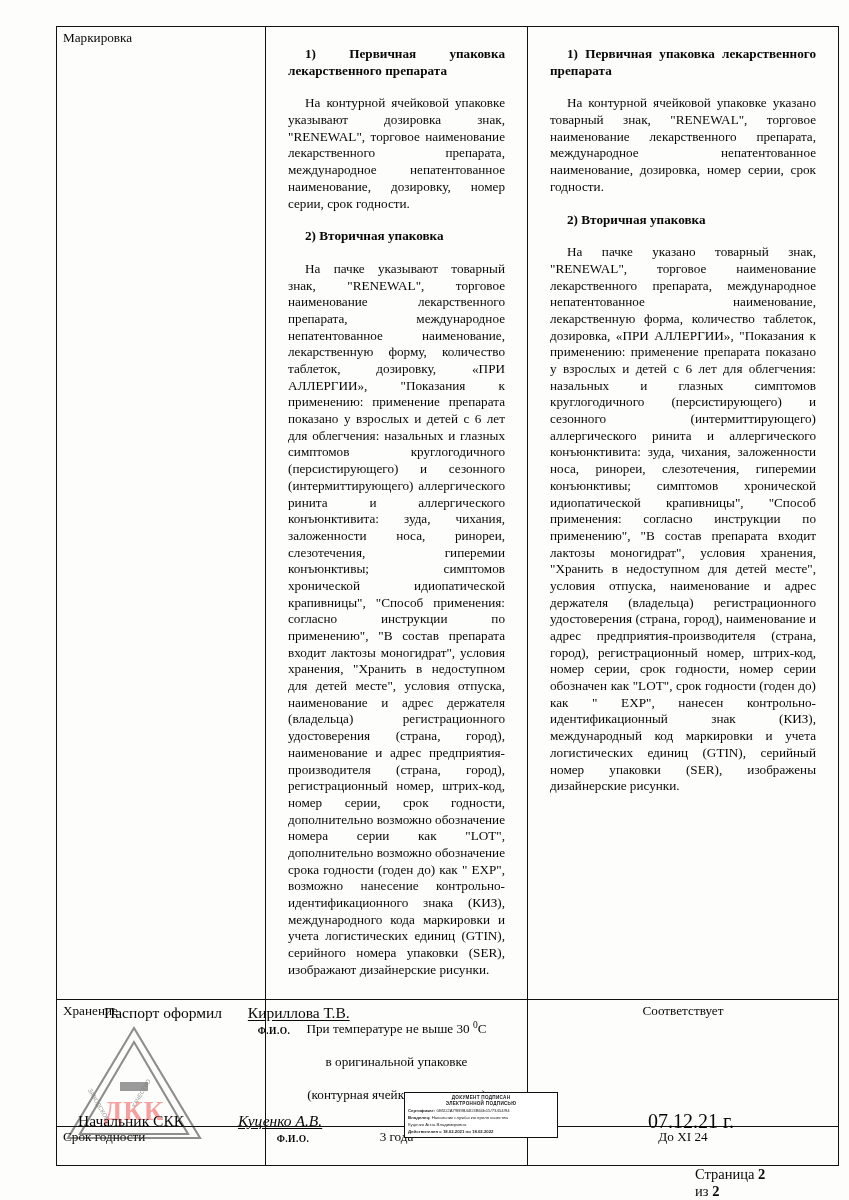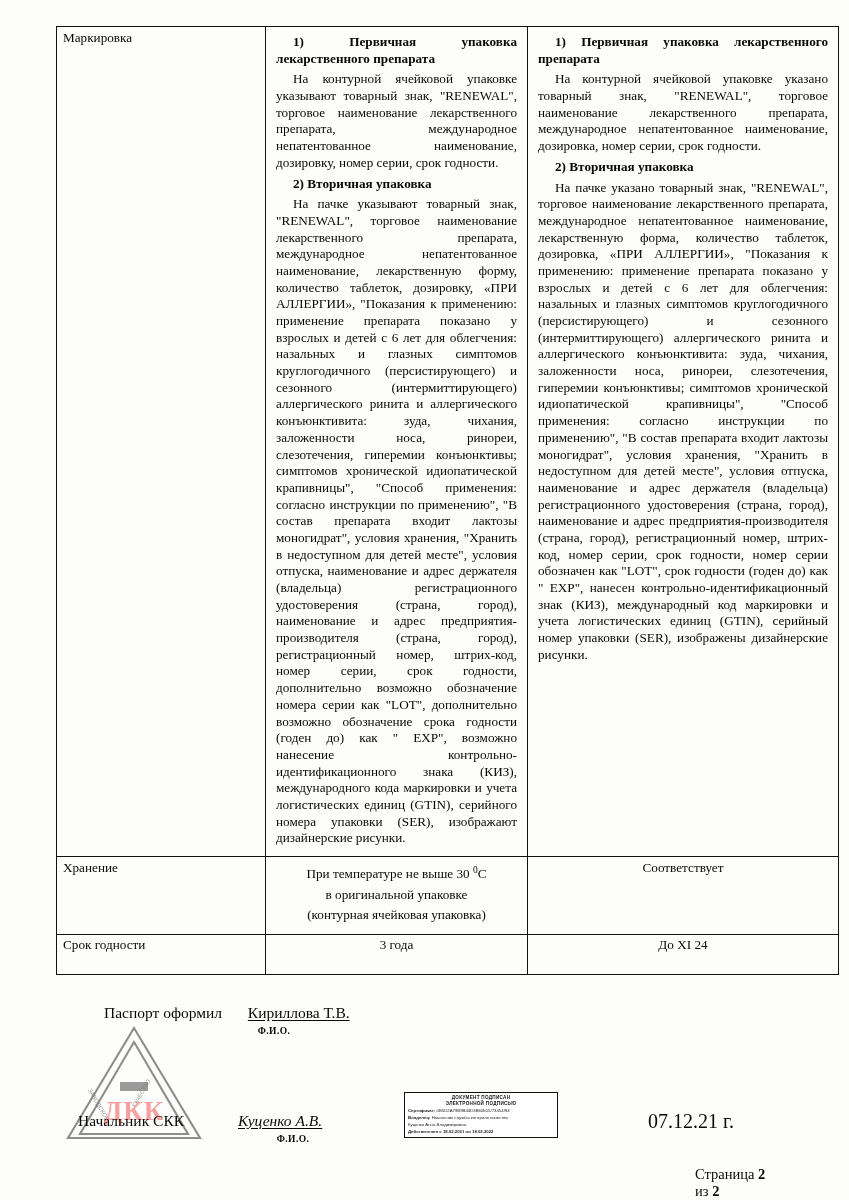--- a/index.html
+++ b/index.html
@@ -44,21 +44,21 @@
   .col-result { width: 311px; }
 
   .param-label {
     font-size: 14.2px;
     line-height: 1.2;
     padding-top: 4px;
   }
 
   .just { text-align: justify; text-align-last: left; hyphens: manual; }
   .indent { text-indent: 17px; }
-  p.blk { margin: 4px; }
+  p.blk { margin: 16px; }
   p.blk + p.blk { margin-top: 0px; }
 
   .heading-line {
     font-weight: bold;
     text-align: justify;
     text-align-last: left;
     text-indent: 17px;
   }
 
   .cell-center { text-align: center; vertical-align: middle; }
@@ -155,21 +155,21 @@
         <col class="col-result">
     </colgroup>
     <tbody>
 
       <tr>
         <td class="param-label">
           <span>Маркировка</span>
         </td>
         <td>
           <p class="blk heading-line">1) Первичная упаковка лекарственного препарата</p>
-          <p class="blk just indent">На контурной ячейковой упаковке указывают товарный знак, "RENEWAL", торговое наименование лекарственного препарата, международное непатентованное наименование, дозировку, номер серии, срок годности.</p>
+          <p class="blk just indent">На контурной ячейковой упаковке указывают дозировка знак, "RENEWAL", торговое наименование лекарственного препарата, международное непатентованное наименование, дозировку, номер серии, срок годности.</p>
           <p class="blk heading-line">2) Вторичная упаковка</p>
           <p class="blk just indent">На пачке указывают товарный знак, "RENEWAL", торговое наименование лекарственного препарата, международное непатентованное наименование, лекарственную форму, количество таблеток, дозировку, «ПРИ АЛЛЕРГИИ», "Показания к применению: применение препарата показано у взрослых и детей с 6 лет для облегчения: назальных и глазных симптомов круглогодичного (персистирующего) и сезонного (интермиттирующего) аллергического ринита и аллергического конъюнктивита: зуда, чихания, заложенности носа, ринореи, слезотечения, гиперемии конъюнктивы; симптомов хронической идиопатической крапивницы", "Способ применения: согласно инструкции по применению", "В состав препарата входит лактозы моногидрат", условия хранения, "Хранить в недоступном для детей месте", условия отпуска, наименование и адрес держателя (владельца) регистрационного удостоверения (страна, город), наименование и адрес предприятия-производителя (страна, город), регистрационный номер, штрих-код, номер серии, срок годности, дополнительно возможно обозначение номера серии как "LOT", дополнительно возможно обозначение срока годности (годен до) как " EXP", возможно нанесение контрольно-идентификационного знака (КИЗ), международного кода маркировки и учета логистических единиц (GTIN), серийного номера упаковки (SER), изображают дизайнерские рисунки.</p>
         </td>
         <td>
           <p class="blk heading-line">1) Первичная упаковка лекарственного препарата</p>
           <p class="blk just indent">На контурной ячейковой упаковке указано товарный знак, "RENEWAL", торговое наименование лекарственного препарата, международное непатентованное наименование, дозировка, номер серии, срок годности.</p>
           <p class="blk heading-line">2) Вторичная упаковка</p>
           <p class="blk just indent">На пачке указано товарный знак, "RENEWAL", торговое наименование лекарственного препарата, международное непатентованное наименование, лекарственную форма, количество таблеток, дозировка, «ПРИ АЛЛЕРГИИ», "Показания к применению: применение препарата показано у взрослых и детей с 6 лет для облегчения: назальных и глазных симптомов круглогодичного (персистирующего) и сезонного (интермиттирующего) аллергического ринита и аллергического конъюнктивита: зуда, чихания, заложенности носа, ринореи, слезотечения, гиперемии конъюнктивы; симптомов хронической идиопатической крапивницы", "Способ применения: согласно инструкции по применению", "В состав препарата входит лактозы моногидрат", условия хранения, "Хранить в недоступном для детей месте", условия отпуска, наименование и адрес держателя (владельца) регистрационного удостоверения (страна, город), наименование и адрес предприятия-производителя (страна, город), регистрационный номер, штрих-код, номер серии, срок годности, номер серии обозначен как "LOT", срок годности (годен до) как " EXP", нанесен контрольно-идентификационный знак (КИЗ), международный код маркировки и учета логистических единиц (GTIN), серийный номер упаковки (SER), изображены дизайнерские рисунки.</p>
         </td>
       </tr>

